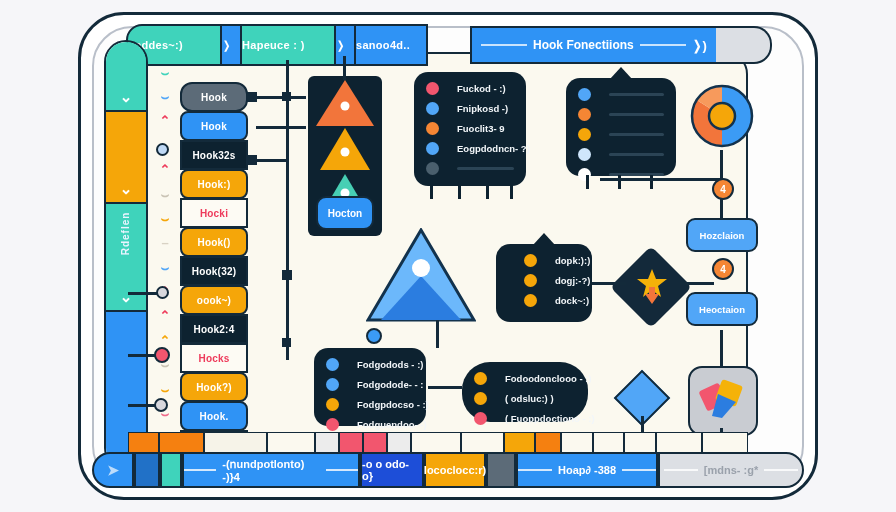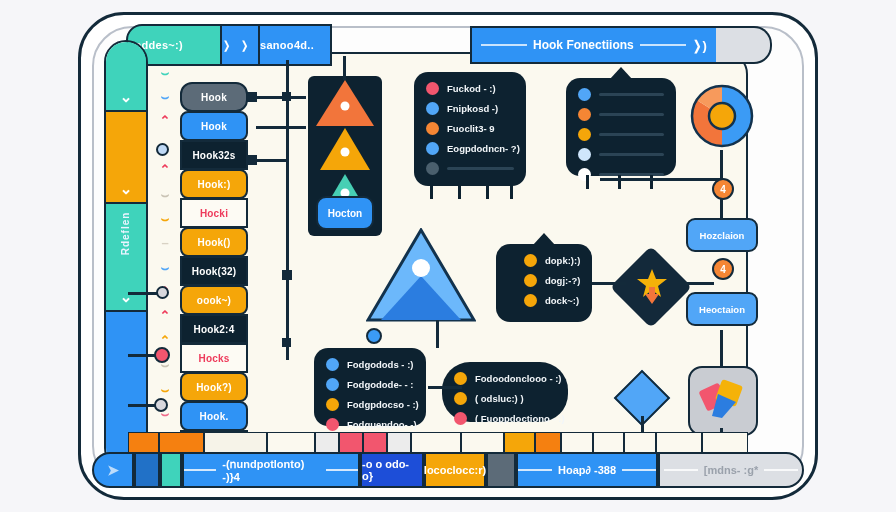--- a/index.html
+++ b/index.html
@@ -72,21 +72,21 @@
               width:9px;height:9px;border-radius:50%;background:#fff;}
   .hoctonbtn{position:absolute;left:316px;top:196px;width:58px;height:34px;background:#2f93f5;
              border:2px solid #132a3a;border-radius:10px;color:#fff;font-size:10px;font-weight:bold;
              display:flex;align-items:center;justify-content:center;box-sizing:border-box;}
 
   
   .mountain{position:absolute;left:366px;top:228px;width:110px;height:95px;}
 
   
   .card{position:absolute;background:#0d2230;border-radius:14px;padding:10px 12px;box-sizing:border-box;}
-  .card .row{display:flex;align-items:center;gap:8px;margin-bottom:7px;}
+  .card .row{display:flex;align-items:center;gap:18px;margin-bottom:7px;}
   .card .bul{width:13px;height:13px;border-radius:50%;flex:0 0 13px;}
   .card .txt{color:#f2f6f9;font-size:9.5px;font-weight:bold;white-space:nowrap;}
   .card .bar{height:3px;border-radius:2px;background:#2b4455;flex:1;min-width:46px;}
   .notch{position:absolute;top:-11px;left:50%;margin-left:-11px;width:0;height:0;
          border-left:11px solid transparent;border-right:11px solid transparent;border-bottom:12px solid #0d2230;}
   .leg{position:absolute;bottom:-13px;width:3px;height:14px;background:#0d2230;}
 
   
   .sidebtn{position:absolute;width:72px;height:34px;background:#51a6f7;border:2px solid #132a3a;
            border-radius:9px;color:#fff;font-size:9.5px;font-weight:bold;box-sizing:border-box;
@@ -119,20 +119,23 @@
 
   <div class="frame"></div>
   <div class="frame-inner"></div>
   <div class="canvas"></div>
 
   <div class="topbar">
     <div class="crumb teal r0" style="width:96px">
       <span>coddes~:)</span>
     </div>
     <div class="crumb blue chev">❭</div>
+    <div class="crumb teal" style="width:96px">
+      <span>Hapeuce : )</span>
+    </div>
     <div class="crumb blue chev">❭</div>
     <div class="crumb blue" style="width:74px">
       <span>sanoo4d..</span>
     </div>
   </div>
 
   <div class="topbar2">
     <span class="ln"></span>
     <span>Hook Fonectiions</span>
     <span class="ln"></span>
@@ -349,21 +352,21 @@
           <span class="bul" style="background: rgb(245, 166, 9);"></span>
           <span class="txt">Fodgpdocso - :)</span>
         </div>
         <div class="row">
           <span class="bul" style="background: rgb(242, 86, 110);"></span>
           <span class="txt">Fodguendoo- -)</span>
         </div>
       </div>
   </div>
 
-  <div class="card" style="left:442px;top:362px;width:126px;height:60px;border-radius:28px;">
+  <div class="card" style="left:462px;top:362px;width:126px;height:60px;border-radius:28px;">
     <div id="card-fodoodonc">
         <div class="row">
           <span class="bul" style="background: rgb(245, 166, 9);"></span>
           <span class="txt">Fodoodonclooo - :)</span>
         </div>
         <div class="row">
           <span class="bul" style="background: rgb(245, 166, 9);"></span>
           <span class="txt">( odsluc:) )</span>
         </div>
         <div class="row">

